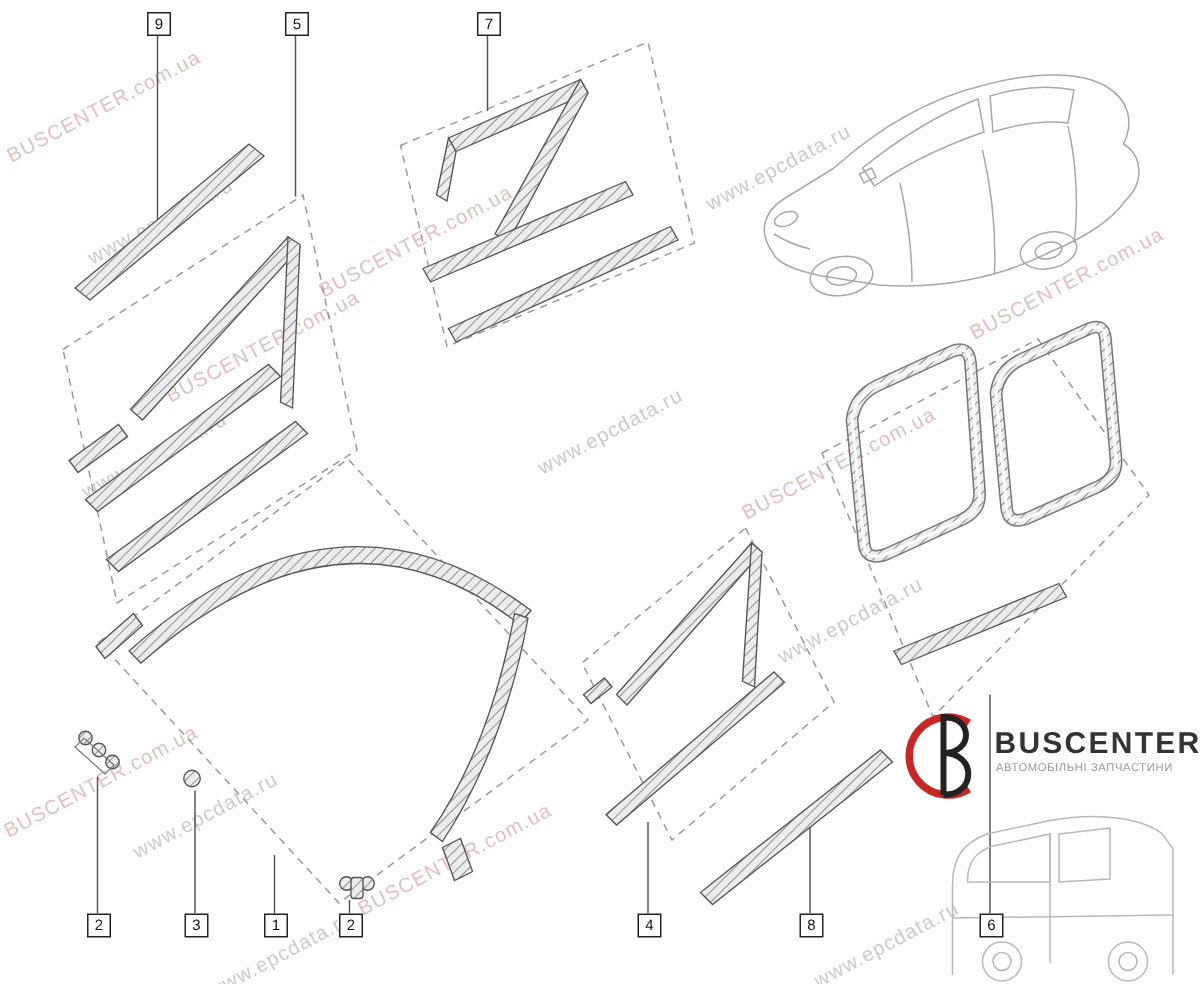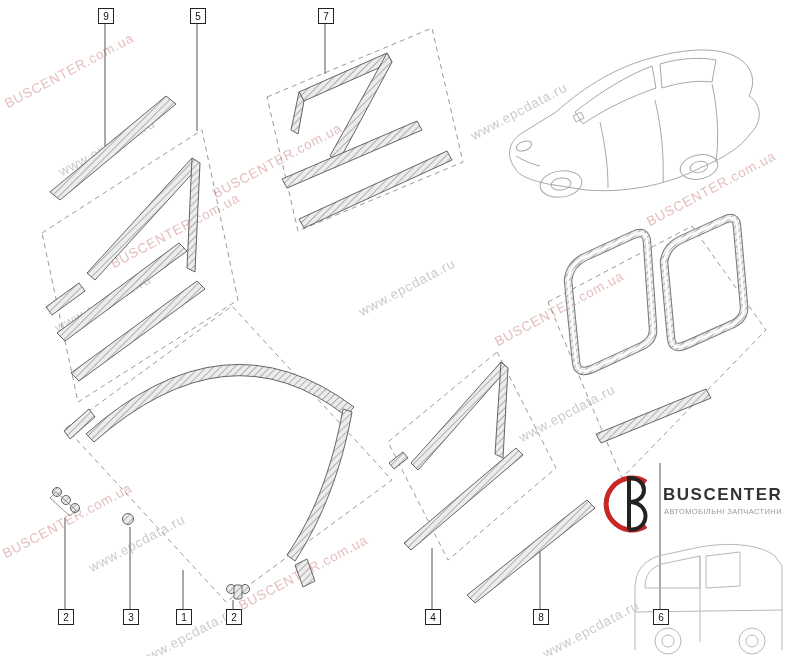--- a/index.html
+++ b/index.html
@@ -5,21 +5,21 @@
   html,body{margin:0;padding:0;background:#fff;}
   #stage{position:relative;width:800px;height:656px;background:#ffffff;overflow:hidden;
          font-family:"Liberation Sans",sans-serif;}
   #diagram-svg{position:absolute;left:0;top:0;z-index:1;}
   .wm{position:absolute;white-space:nowrap;transform:rotate(-28deg);transform-origin:left top;
       font-size:13.5px;letter-spacing:.8px;z-index:0;user-select:none;}
   .wm.red{color:rgba(205,135,135,.55);}
   .wm.gray{color:rgba(150,150,150,.5);}
   .callout{position:absolute;width:14px;height:14px;border:1px solid #222;background:#fff;
            display:flex;align-items:center;justify-content:center;font-size:10px;color:#111;z-index:3;}
-  .logo-title{position:absolute;left:663px;top:485px;font-size:17px;font-weight:bold;color:#333;
+  .logo-title{position:absolute;left:663px;top:485px;font-size:20px;font-weight:bold;color:#333;
               letter-spacing:1.5px;z-index:2;}
   .logo-sub{position:absolute;left:664px;top:507px;font-size:7.5px;color:#9a9a9a;letter-spacing:.4px;z-index:2;text-align:right;}
   
   .wm1{left:2px;top:98px;}   .wm2{left:56px;top:166px;}  .wm3{left:108px;top:258px;}
   .wm4{left:52px;top:322px;} .wm5{left:0px;top:548px;}   .wm6{left:86px;top:562px;}
   .wm7{left:236px;top:600px;}.wm8{left:136px;top:655px;} .wm9{left:356px;top:306px;}
   .wm10{left:210px;top:188px;}.wm11{left:468px;top:130px;}.wm12{left:644px;top:216px;}
   .wm13{left:516px;top:432px;}.wm14{left:492px;top:336px;}.wm15{left:540px;top:648px;}
   
   .c9{left:98px;top:8px;}  .c5{left:190px;top:8px;}  .c7{left:318px;top:8px;}

